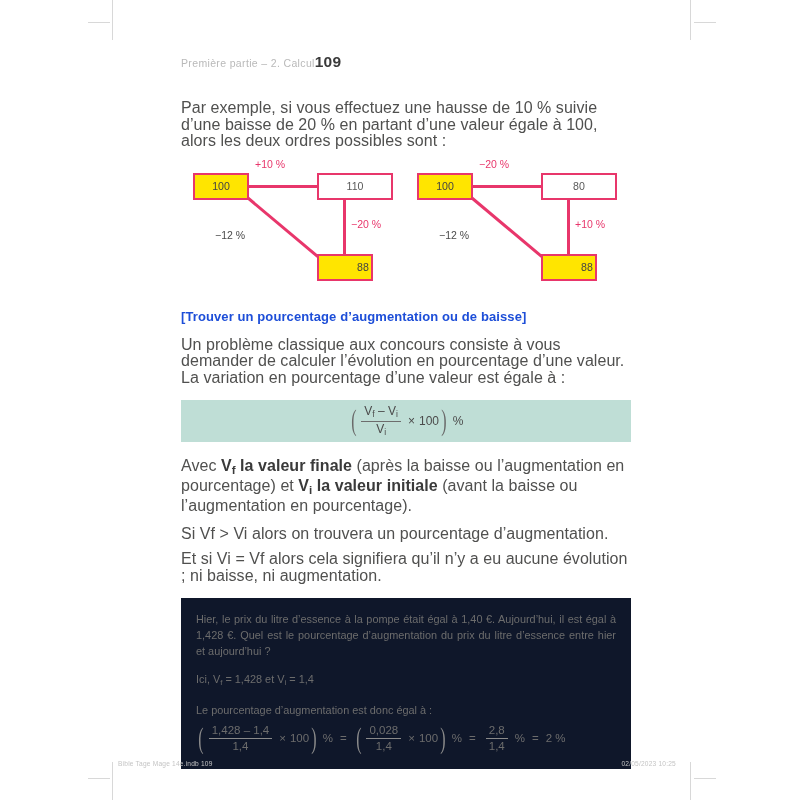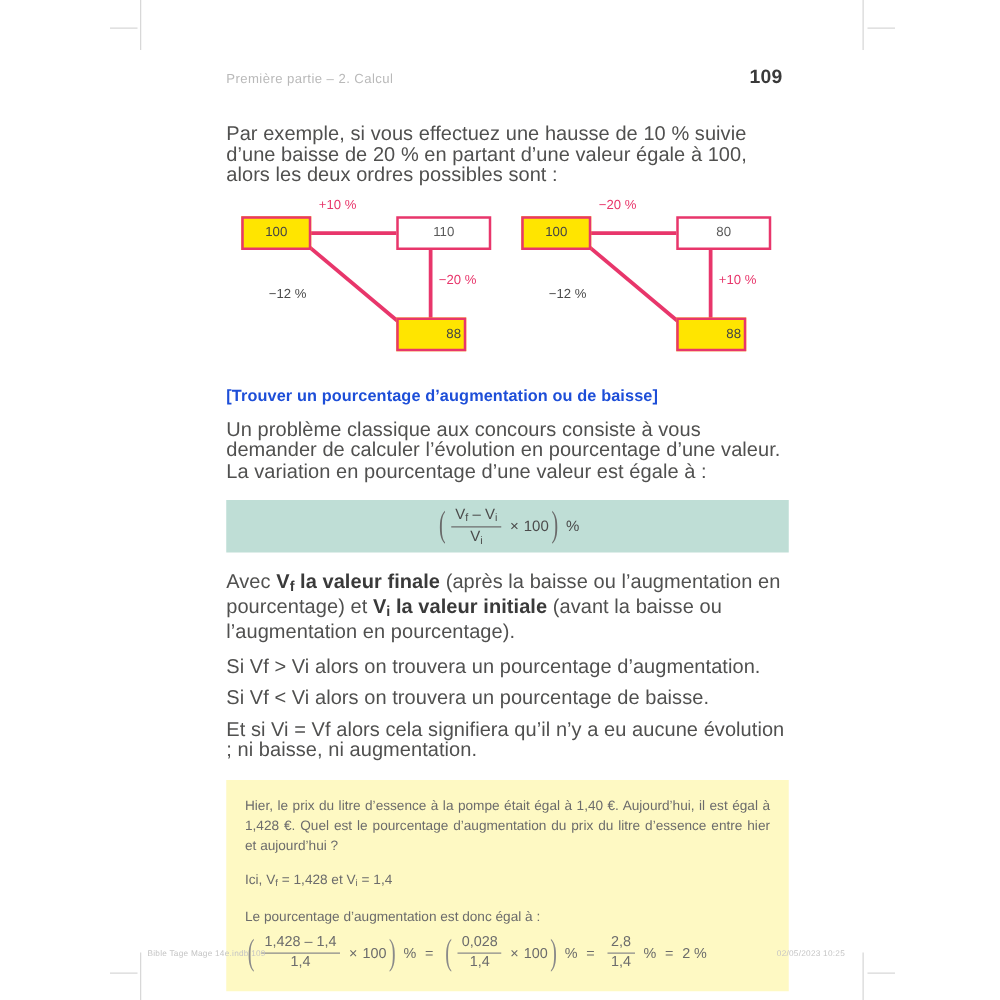--- a/index.html
+++ b/index.html
@@ -34,21 +34,20 @@
   }
 
   
   #runhead {
     position: absolute;
     left: 63px;
     top: 45px;
     width: 445px;
     display: flex;
     align-items: baseline;
-    justify-content: space-between;
   }
   #runhead .rh-title {
     font-size: 10.5px;
     letter-spacing: .35px;
     color: #b9b9b9;
   }
   #runhead .rh-folio {
     font-size: 15.5px;
     font-weight: bold;
     color: #3a3a3a;
@@ -166,21 +165,21 @@
     line-height: 1.12;
   }
   .frac .num { border-bottom: 1.1px solid #6d6d6d; padding: 0 3px 1px 3px; text-align: center; }
   .frac .den { padding: 1px 3px 0 3px; }
   .mx { margin: 0 4px; }
   .pct { margin-left: 4px; }
   .eq { margin: 0 7px; }
 
   
   .example {
-    background: #fef9c3;
+    background: #0f172a;
     margin-top: 14px;
     padding: 13px 15px 16px 15px;
   }
   .example p {
     margin: 0 0 11px 0;
     font-size: 10.9px;
     line-height: 16.2px;
     color: #6c6c6c;
     text-align: justify;
   }
@@ -273,21 +272,20 @@
         <span class="paren">)</span>
         <span class="pct">%</span>
       </span>
     </div>
 
     <p class="body">
       <span>Avec </span><b class="hl"><span>V</span><span class="sub">f</span><span> la valeur finale</span></b><span> (après la baisse ou l’augmentation en pourcentage) et </span><b class="hl"><span>V</span><span class="sub">i</span><span> la valeur initiale</span></b><span> (avant la baisse ou l’augmentation en pourcentage).</span>
     </p>
 
     <p class="body tight">Si Vf &gt; Vi alors on trouvera un pourcentage d’augmentation.</p>
-    <p class="body tight">Si Vf &lt; Vi alors on trouvera un pourcentage de baisse.</p>
     <p class="body tight">Et si Vi = Vf alors cela signifiera qu’il n’y a eu aucune évolution ; ni baisse, ni augmentation.</p>
 
     <div class="example">
       <p>Hier, le prix du litre d’essence à la pompe était égal à 1,40 €. Aujourd’hui, il est égal à 1,428 €. Quel est le pourcentage d’augmentation du prix du litre d’essence entre hier et aujourd’hui ?</p>
 
       <p>
         <span>Ici, </span><span>V</span><span class="sub">f</span><span> = 1,428 et </span><span>V</span><span class="sub">i</span><span> = 1,4</span>
       </p>
 
       <p class="last">Le pourcentage d’augmentation est donc égal à :</p>

